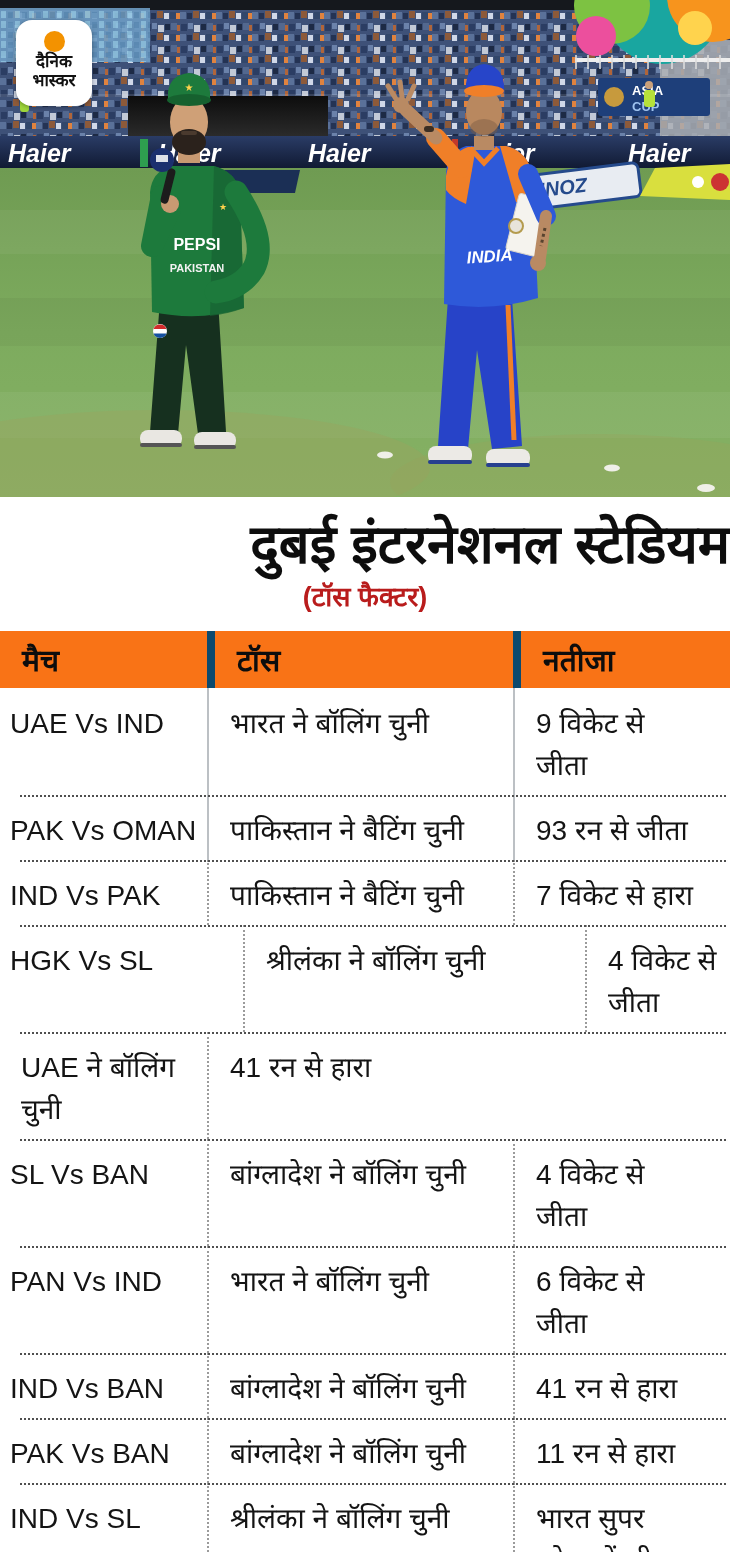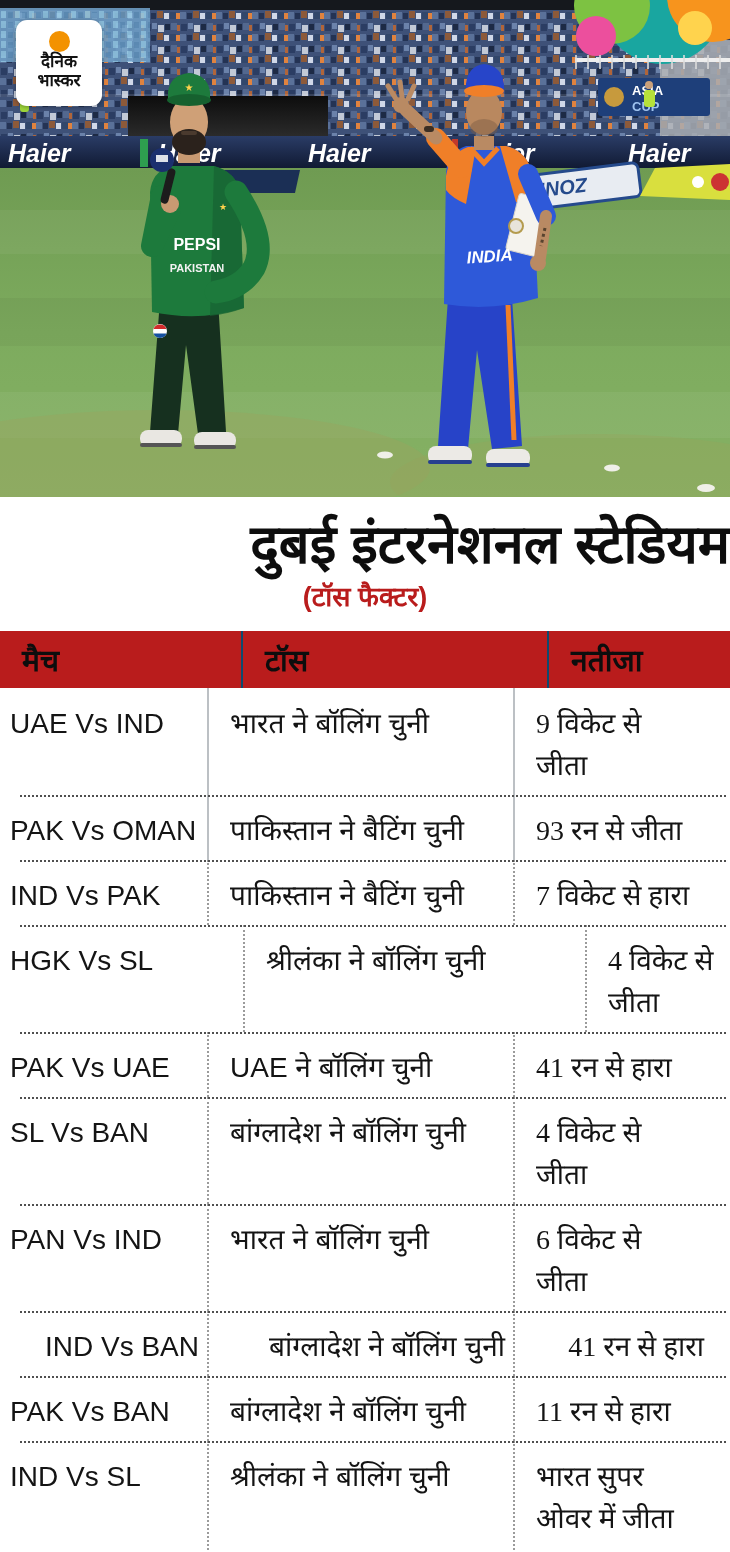--- a/index.html
+++ b/index.html
@@ -9,22 +9,22 @@
     width:730px;height:1552px;
     margin:0 auto;
     background:#ffffff;
     font-family:"Liberation Sans", sans-serif;
     overflow:hidden;
   }
   
   .photo{position:relative;width:730px;height:497px;background:#47597a;}
   .photo svg{display:block;}
   .logo-card{
-    position:absolute;left:16px;top:20px;width:86px;height:86px;
-    background:#fff;border-radius:11px;
+    position:absolute;left:16px;top:20px;width:76px;height:86px;
+    background:#fff;border-radius:16px;
     display:flex;flex-direction:column;align-items:center;justify-content:flex-start;
     box-shadow:0 1px 4px rgba(0,0,0,.35);
   }
   .logo-sun{width:21px;height:21px;border-radius:50%;background:#f39200;margin-top:11px;}
   .logo-line{font-weight:bold;color:#121212;font-size:17px;line-height:19px;letter-spacing:0;}
   
   .title{
     margin-top:14px;text-align:right;font-weight:bold;color:#0d0d0d;
     font-size:54px;line-height:1.25;
   }
@@ -32,55 +32,55 @@
     margin-top:2px;text-align:center;font-weight:bold;color:#b91c1c;
     font-size:27px;line-height:1.2;
   }
   
   .toss-table{margin-top:18px;width:730px;}
   .t-head,.t-row{
     display:grid;
     grid-template-columns:207px 306px 217px;
   }
   .t-head{
-    background:#b91c1c;
+    background:#f97316;
     min-height:55px;align-items:center;
   }
   .t-head .cell{
     font-weight:bold;font-size:30px;color:#0d0d0d;
     padding:8px 6px 8px 22px;
   }
-  .t-head .cell:nth-child(2),.t-head .cell:nth-child(3){border-left:2px solid #0c4a6e;margin-left:34px;}
+  .t-head .cell:nth-child(2),.t-head .cell:nth-child(3){border-left:8px solid #0c4a6e;}
   .t-row{align-items:start;}
   .t-row .cell{
     font-size:28px;color:#141414;
     padding:15px 8px 8px 21px;line-height:1.5;
     height:100%;
   }
   .t-row .cell.match{padding-left:10px;letter-spacing:0;}
-  .t-row .cell.result{padding-right:26px;white-space:pre-line;font-family:Liberation Serif, serif;}
+  .t-row .cell.result{padding-right:26px;white-space:pre-line;}
   
   .t-row .cell:nth-child(2),.t-row .cell:nth-child(3){border-left:2px solid #bcc0c4;}
   .t-row:nth-child(n+3) .cell:nth-child(2),
   .t-row:nth-child(n+3) .cell:nth-child(3){border-left:2px dotted #9b9b9b;}
   
   .t-row + .t-row{position:relative;}
   .t-row + .t-row::before{
     content:"";position:absolute;left:20px;right:4px;top:0;
     border-top:2px dotted #4f4f4f;
   }
   
   .t-row:nth-child(1){min-height:103px;}
   .t-row:nth-child(2){min-height:65px;}
   .t-row:nth-child(3){min-height:61px;}
   .t-row:nth-child(4){min-height:103px;gap:36px;}
   .t-row:nth-child(5){min-height:63px;}
   .t-row:nth-child(6){min-height:102px;}
   .t-row:nth-child(7){min-height:105px;}
-  .t-row:nth-child(8){min-height:62px;text-align:right;}
+  .t-row:nth-child(8){min-height:62px;}
   .t-row:nth-child(9){min-height:63px;}
   .t-row:nth-child(10){min-height:117px;}
 </style>
 </head>
 <body>
 
 <div class="page">
 
   <div class="photo">
     <svg width="730" height="497" viewBox="0 0 730 497">
@@ -284,21 +284,20 @@
     </div>
 
     <div class="t-row">
       <div class="cell match">HGK Vs SL</div>
       <div class="cell toss">श्रीलंका ने बॉलिंग चुनी</div>
       <div class="cell result">4 विकेट से
 जीता</div>
     </div>
 
     <div class="t-row">
-      <div class="cell match">PAK Vs UAE</div>
       <div class="cell toss">UAE ने बॉलिंग चुनी</div>
       <div class="cell result">41 रन से हारा</div>
     </div>
 
     <div class="t-row">
       <div class="cell match">SL Vs BAN</div>
       <div class="cell toss">बांग्लादेश ने बॉलिंग चुनी</div>
       <div class="cell result">4 विकेट से
 जीता</div>
     </div>

